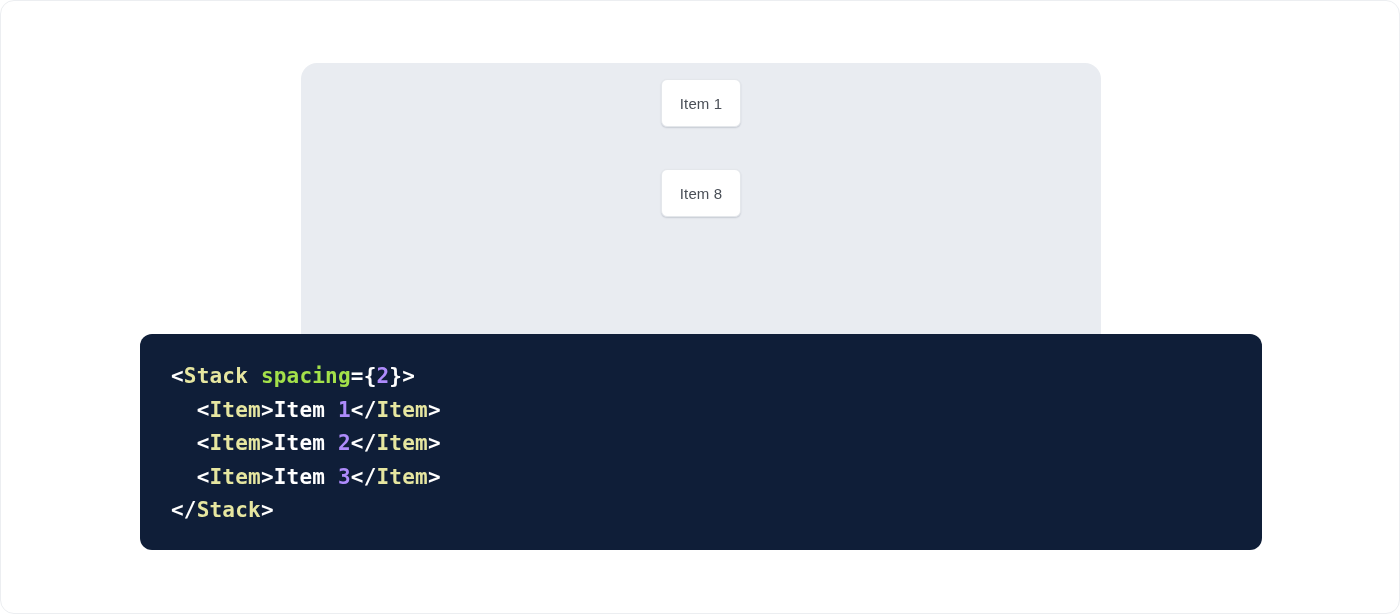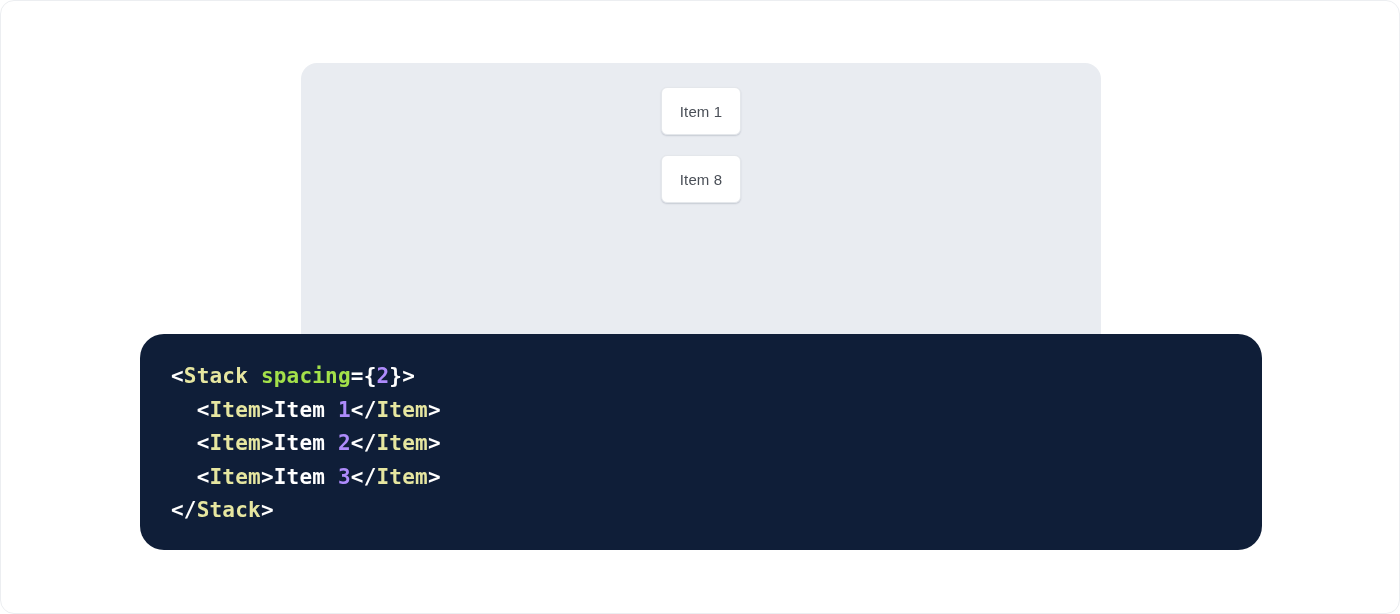--- a/index.html
+++ b/index.html
@@ -40,22 +40,22 @@
   }
 
   #stack-container {
     position: absolute;
     left: 0;
     top: 0;
     width: 100%;
     display: flex;
     flex-direction: column;
     align-items: center;
-    padding-top: 24px;
-    gap: 20px;
+    padding-top: 16px;
+    gap: 42px;
   }
 
   .stack-item {
     width: 80px;
     height: 48px;
     background: #ffffff;
     border: 1px solid #e4e7eb;
     border-radius: 6px;
     box-shadow: 0 1px 2px rgba(20, 30, 60, 0.10),
                 0 1px 1px rgba(20, 30, 60, 0.06);
@@ -74,21 +74,21 @@
   }
 
   
   #code-block {
     position: absolute;
     left: 139px;
     top: 333px;
     width: 1122px;
     height: 216px;
     background: #0f1e38;
-    border-radius: 24px;
+    border-radius: 12px;
     box-sizing: border-box;
     padding: 26px 0 0 31px;
     overflow: hidden;
   }
 
   #code-pre {
     margin: 0;
     font-family: "DejaVu Sans Mono", "Liberation Mono", monospace;
     font-size: 21px;
     line-height: 33.6px;

